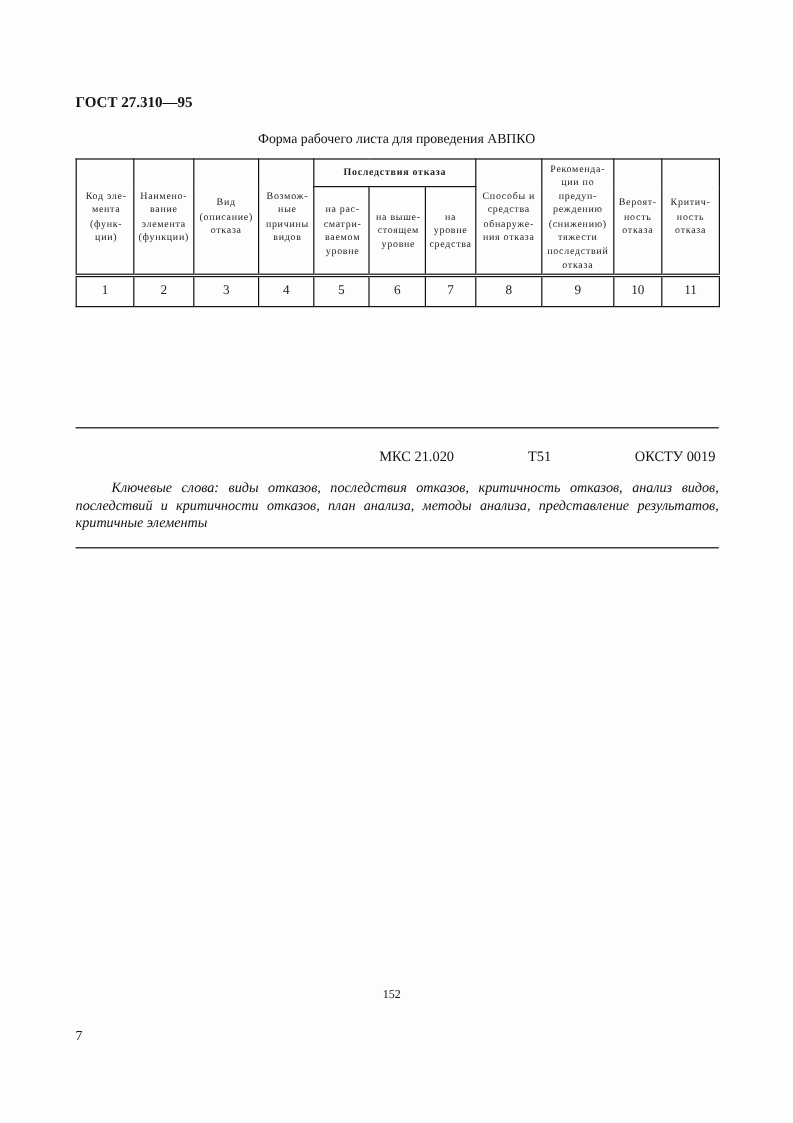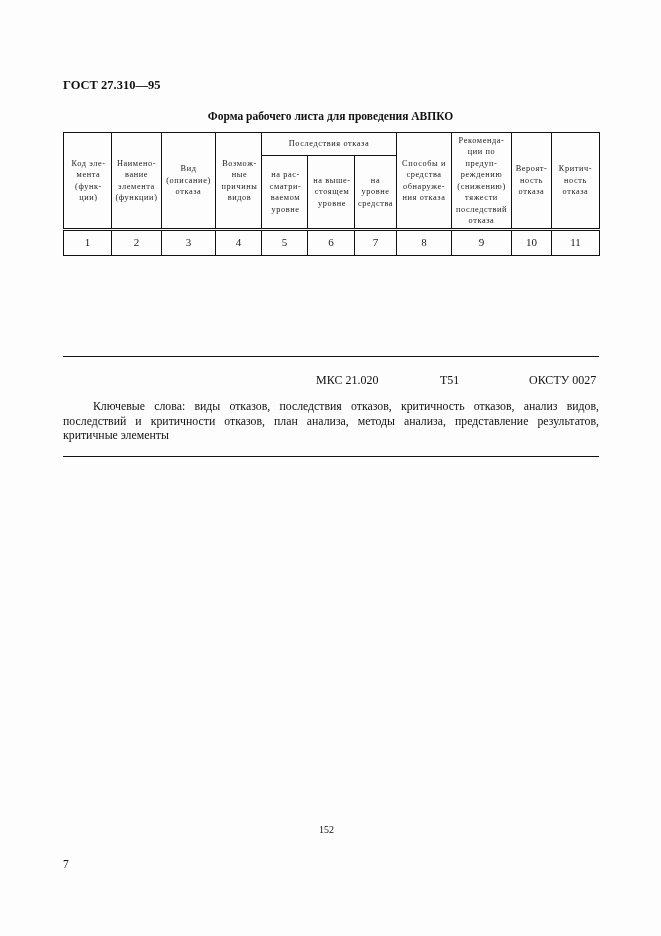--- a/index.html
+++ b/index.html
@@ -2,38 +2,38 @@
 <html><head>
   <meta charset="utf-8">
   <style>
     html, body { margin: 0; padding: 0; }
     body {
       width: 661px; height: 936px; background: #fdfdfd; position: relative;
       font-family: "Liberation Serif", "DejaVu Serif", serif; color: #111;
       overflow: hidden;
     }
     .doc-code { position: absolute; left: 63px; top: 78px; font-size: 12.5px; font-weight: bold; font-family: Liberation Serif, serif; }
-    .form-title { position: absolute; left: 0; width: 655px; top: 110px; text-align: center; font-size: 11.5px; font-weight: bold; padding-left: 6px; box-sizing: border-box; }
+    .form-title { position: absolute; left: 0; width: 655px; top: 110px; text-align: center; font-size: 11.5px; font-weight: normal; padding-left: 6px; box-sizing: border-box; }
     table.ws {
       position: absolute; left: 63px; top: 132px; width: 536px;
       border-collapse: collapse; table-layout: fixed;
     }
     table.ws td {
       border: 1px solid #111; text-align: center; vertical-align: middle;
       font-size: 8.3px; line-height: 11.5px; letter-spacing: 0.6px; padding: 0 1px;
       color: #222;
     }
     table.ws td.left { text-align: center; padding-left: 3px; }
     table.ws tr.num td { height: 24px; font-size: 11px; letter-spacing: 0; border-top: 3px double #111; }
-    table.ws td.group { height: 22px; }
+    table.ws td.group { height: 22px; font-weight: bold; }
     table.ws tr.sub td { height: 72px; }
     .rule { position: absolute; left: 63px; width: 536px; height: 0; border-top: 1.2px solid #111; }
     .classif { position: absolute; top: 373px; font-size: 12px; }
     .keywords { position: absolute; left: 63px; top: 399px; width: 536px; font-size: 11.8px; line-height: 14.5px; text-align: justify; }
-    .keywords .kw-first { text-indent: 30px; }
+    .keywords .kw-first { text-indent: 30px; font-style: italic; }
     .page-left { position: absolute; left: 63px; top: 858px; font-size: 11.5px; }
     .page-center { position: absolute; left: 319px; top: 824px; font-size: 10px; }
   </style>
 </head>
 <body>
 
 <div class="doc-code">ГОСТ 27.310—95</div>
 <div class="form-title">Форма рабочего листа для проведения АВПКО</div>
 
 <table class="ws">
@@ -80,21 +80,21 @@
     <td>10</td>
     <td>11</td>
   </tr>
 </tbody>
   </table>
 
 <div class="rule" style="top:356px"></div>
 
 <div class="classif" style="left:316px">МКС 21.020</div>
 <div class="classif" style="left:440px">Т51</div>
-<div class="classif" style="left:529px">ОКСТУ 0027</div>
+<div class="classif" style="left:529px">ОКСТУ 0019</div>
 
 <div class="keywords">
   <div class="kw-first">Ключевые слова: виды отказов, последствия отказов, критичность отказов, анализ видов, последствий и критичности отказов, план анализа, методы анализа, представление результатов, критичные элементы</div>
 </div>
 
 <div class="rule" style="top:456px"></div>
 
 <div class="page-left">7</div>
 <div class="page-center">152</div>
 

